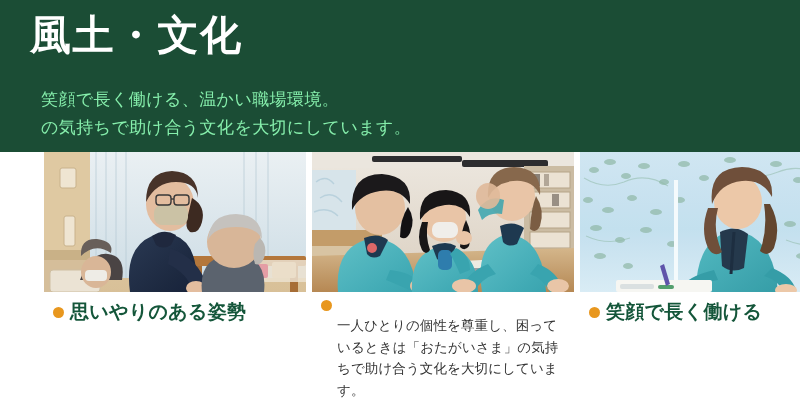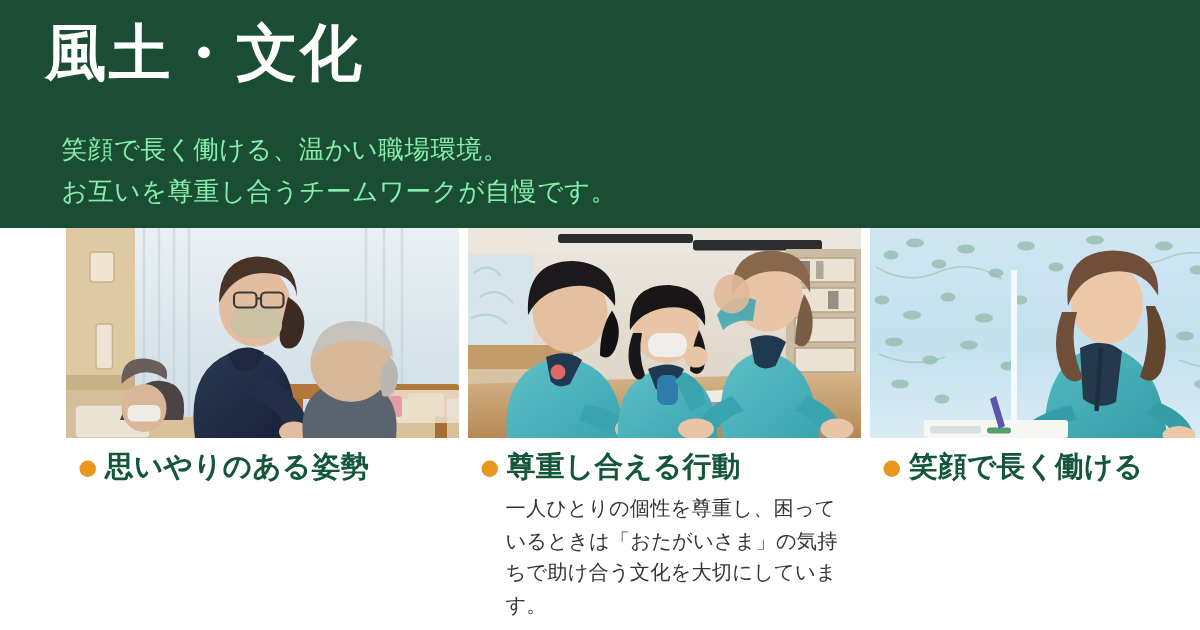--- a/index.html
+++ b/index.html
@@ -127,21 +127,21 @@
 </head>
 <body>
 
 <div id="page">
 
   <section class="hero">
     <h1 class="hero-title">風土・文化</h1>
 
     <div class="hero-sub">
       <span class="hero-sub-line">笑顔で長く働ける、温かい職場環境。</span>
-      <span class="hero-sub-line">お互いを尊重し合うチームワークが自慢です。</span>
+      <span class="hero-sub-line">の気持ちで助け合う文化を大切にしています。</span>
     </div>
   </section>
 
   <section class="cards">
 
     <article class="card">
       <div class="card-photo">
         <svg viewBox="0 0 262 140" preserveAspectRatio="none" aria-hidden="true">
           <defs>
             <linearGradient id="c1wall" x1="0" y1="0" x2="0" y2="1">
@@ -301,21 +301,20 @@
           </g>
           <path d="M166 58 q10 -16 26 -10 l-2 14 q-12 -2 -20 6 z" fill="#3aa7b2" opacity="0.85"></path>
           <ellipse cx="176" cy="44" rx="12" ry="13" fill="#e3bd9c" opacity="0.9"></ellipse>
           <rect x="0" y="0" width="262" height="140" fill="#000" opacity="0.015"></rect>
         </svg>
       </div>
 
       <div class="card-body">
         <div class="card-heading-row">
           <span class="bullet-dot"></span>
-          <h2 class="card-heading">尊重し合える行動</h2>
         </div>
         <p class="card-text">一人ひとりの個性を尊重し、困っているときは「おたがいさま」の気持ちで助け合う文化を大切にしています。</p>
       </div>
     </article>
 
     <article class="card">
       <div class="card-photo">
         <svg viewBox="0 0 266 140" preserveAspectRatio="none" aria-hidden="true">
           <defs>
             <linearGradient id="c3sky" x1="0" y1="0" x2="0" y2="1">

